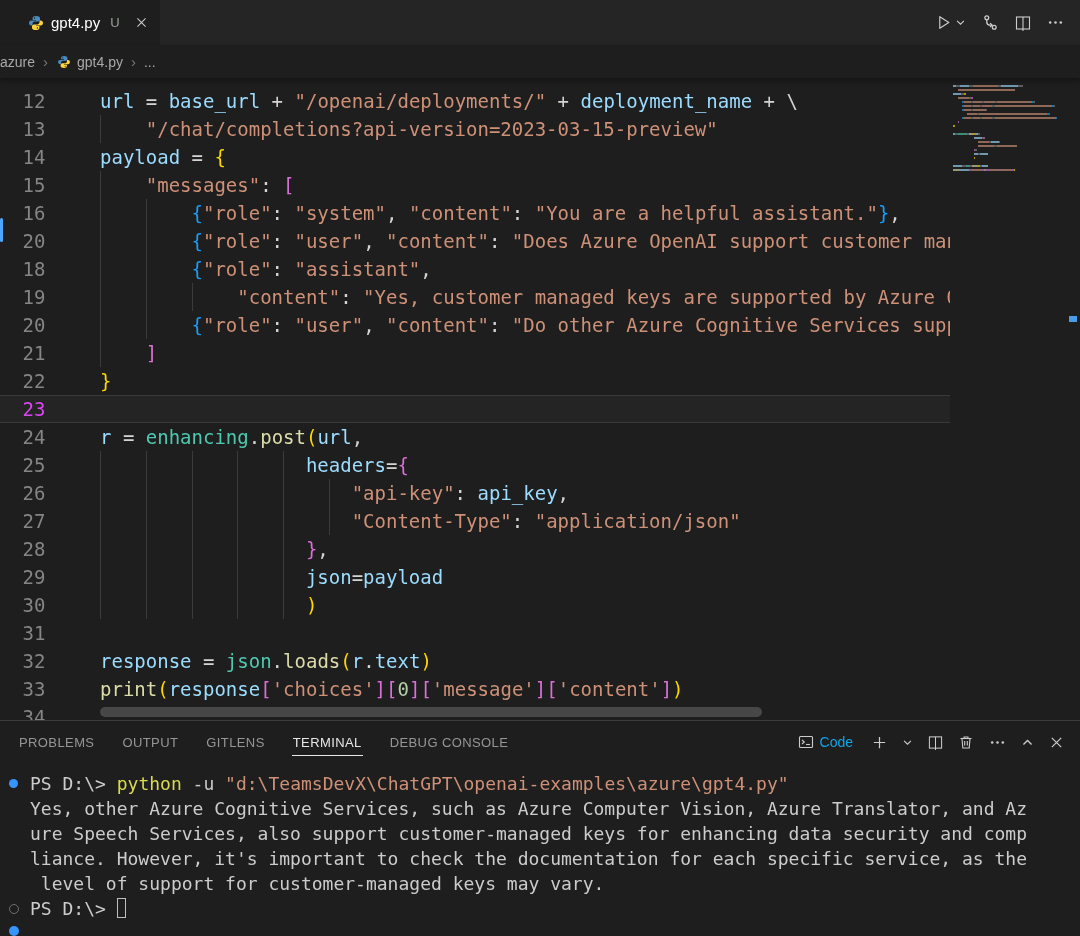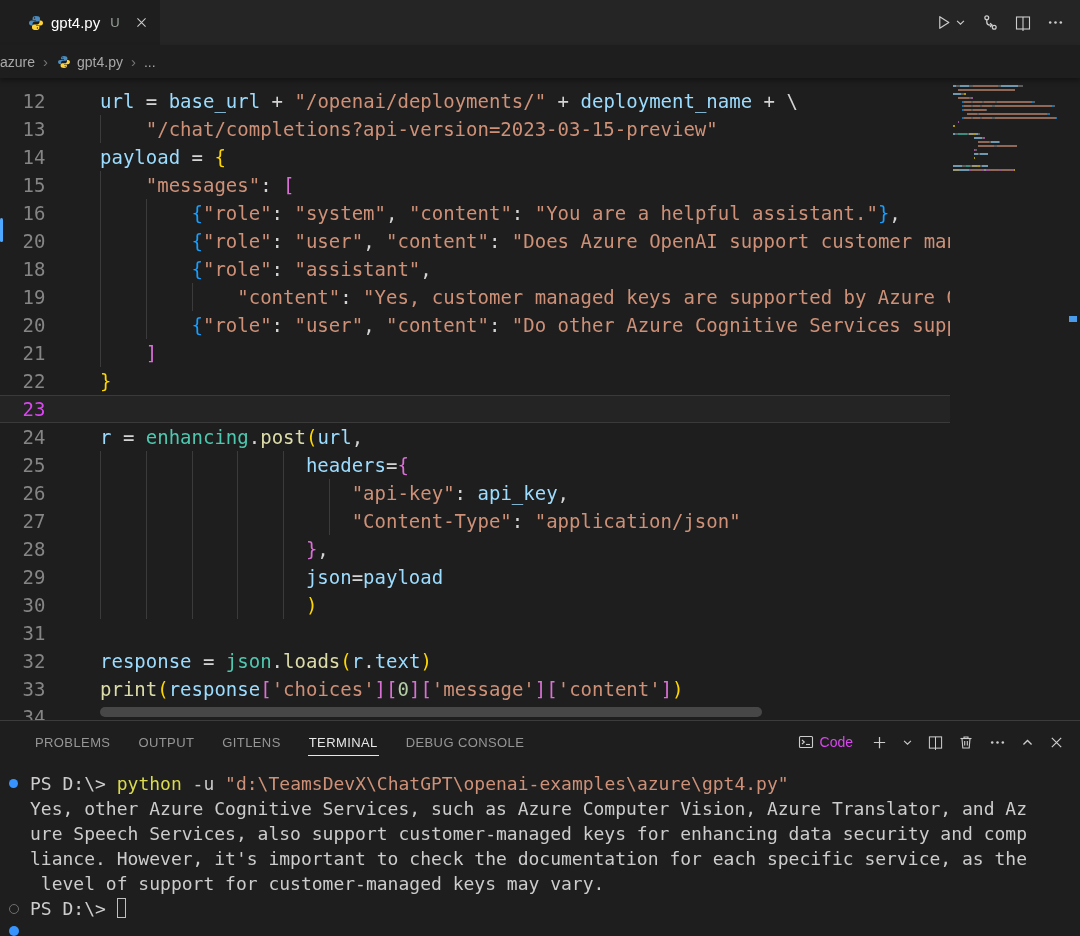--- a/index.html
+++ b/index.html
@@ -51,25 +51,25 @@
   .mm-var{background:var(--tok-var);} .mm-str{background:var(--tok-str);}
   .mm-def{background:#d4d4d4;opacity:.35;} .mm-fn{background:var(--tok-fn);}
   .mm-mod{background:var(--tok-mod);} .mm-num{background:var(--tok-num);}
   .mm-b1{background:var(--tok-b1);} .mm-b2{background:var(--tok-b2);} .mm-b3{background:var(--tok-b3);}
   .ruler{width:14px;flex:none;position:relative;}
   .ruler-cursor{position:absolute;left:3px;top:238px;width:8px;height:6px;background:#4fa8ff;opacity:.9;}
 
   
   .panel{height:216px;border-top:1px solid #3c3c3c;background:#1e1e1e;position:relative;}
   .panel-header{height:42px;display:flex;align-items:center;padding:0 16px 0 18px;}
-  .panel-tabs{display:flex;gap:26px;margin-left:16px;}
+  .panel-tabs{display:flex;gap:26px;}
   .panel-tab{font-size:13px;letter-spacing:.4px;color:#969696;cursor:pointer;padding:6px 1px 5px 1px;border-bottom:1px solid transparent;}
   .panel-tab.active{color:#e7e7e7;border-bottom-color:#e7e7e7;}
   .panel-actions{margin-left:auto;display:flex;align-items:center;gap:15px;}
-  .profile{display:flex;align-items:center;gap:6px;font-size:14px;color:#d946ef;cursor:pointer;margin-right:4px;}
+  .profile{display:flex;align-items:center;gap:6px;font-size:14px;color:#0ea5e9;cursor:pointer;margin-right:4px;}
 
   .terminal{padding-top:8px;font-family:"DejaVu Sans Mono","Liberation Mono",monospace;
     font-size:18px;color:#cccccc;}
   .term-line{position:relative;height:25px;line-height:25px;white-space:pre;padding-left:30px;}
   .deco{position:absolute;left:9px;top:8px;width:9px;height:9px;border-radius:50%;}
   .deco.filled{background:var(--deco-run);}
   .deco.hollow{border:1px solid #6e6e6e;width:10px;height:10px;}
   .t-prompt{color:var(--term-prompt);} .t-cmd{color:var(--term-cmd);}
   .t-param{color:var(--term-param);}   .t-str{color:var(--term-str);}
   .t-out{color:var(--term-out);}

